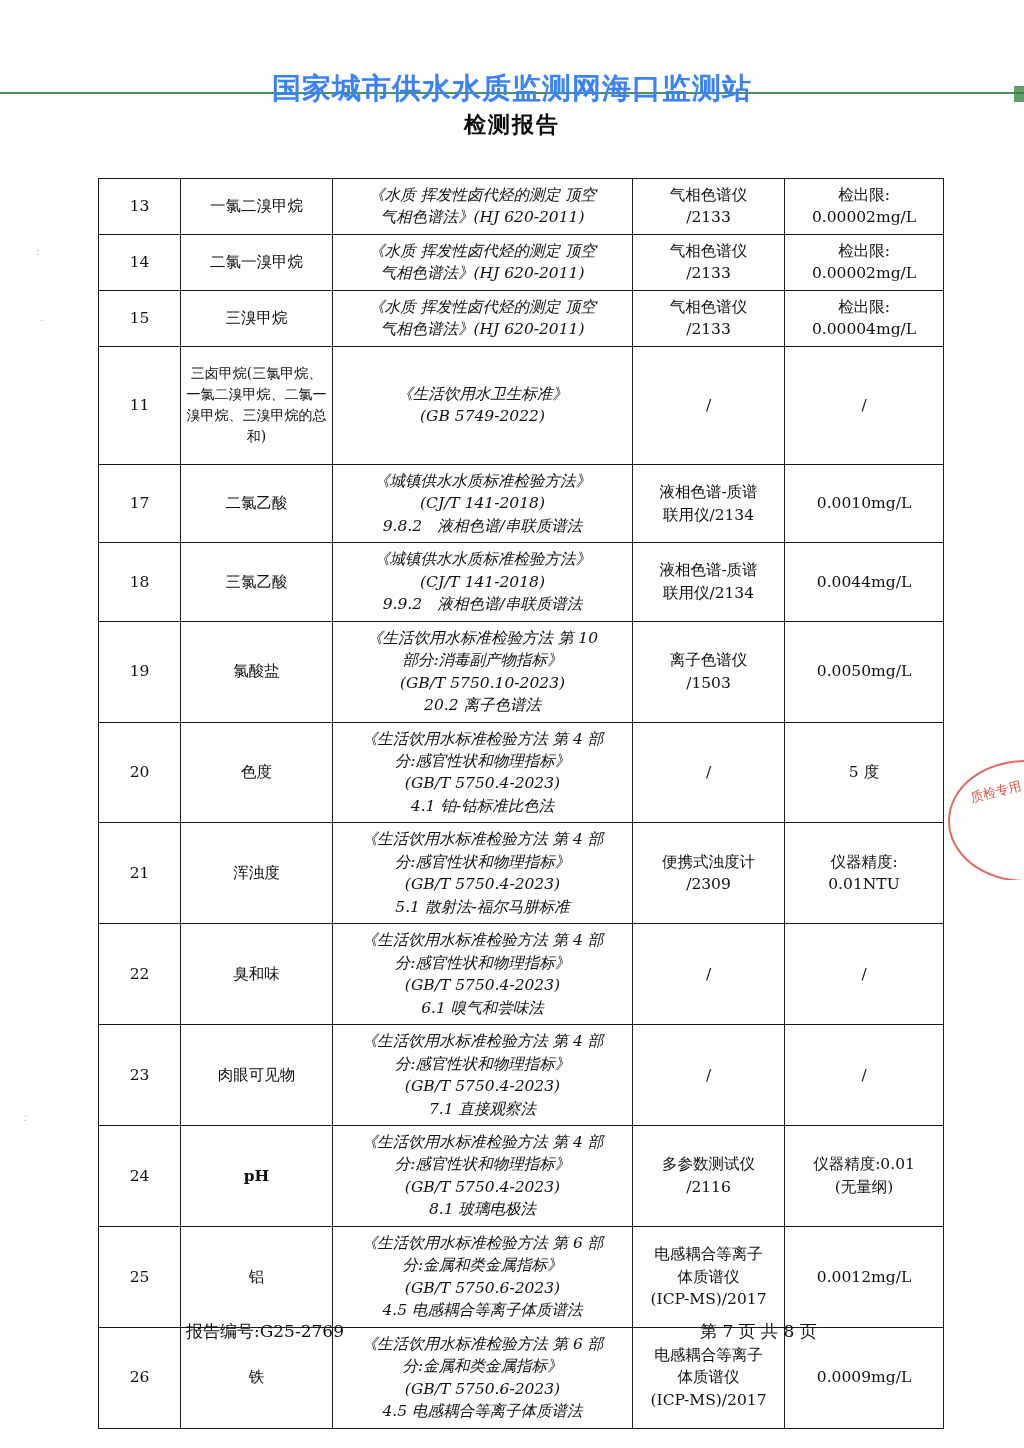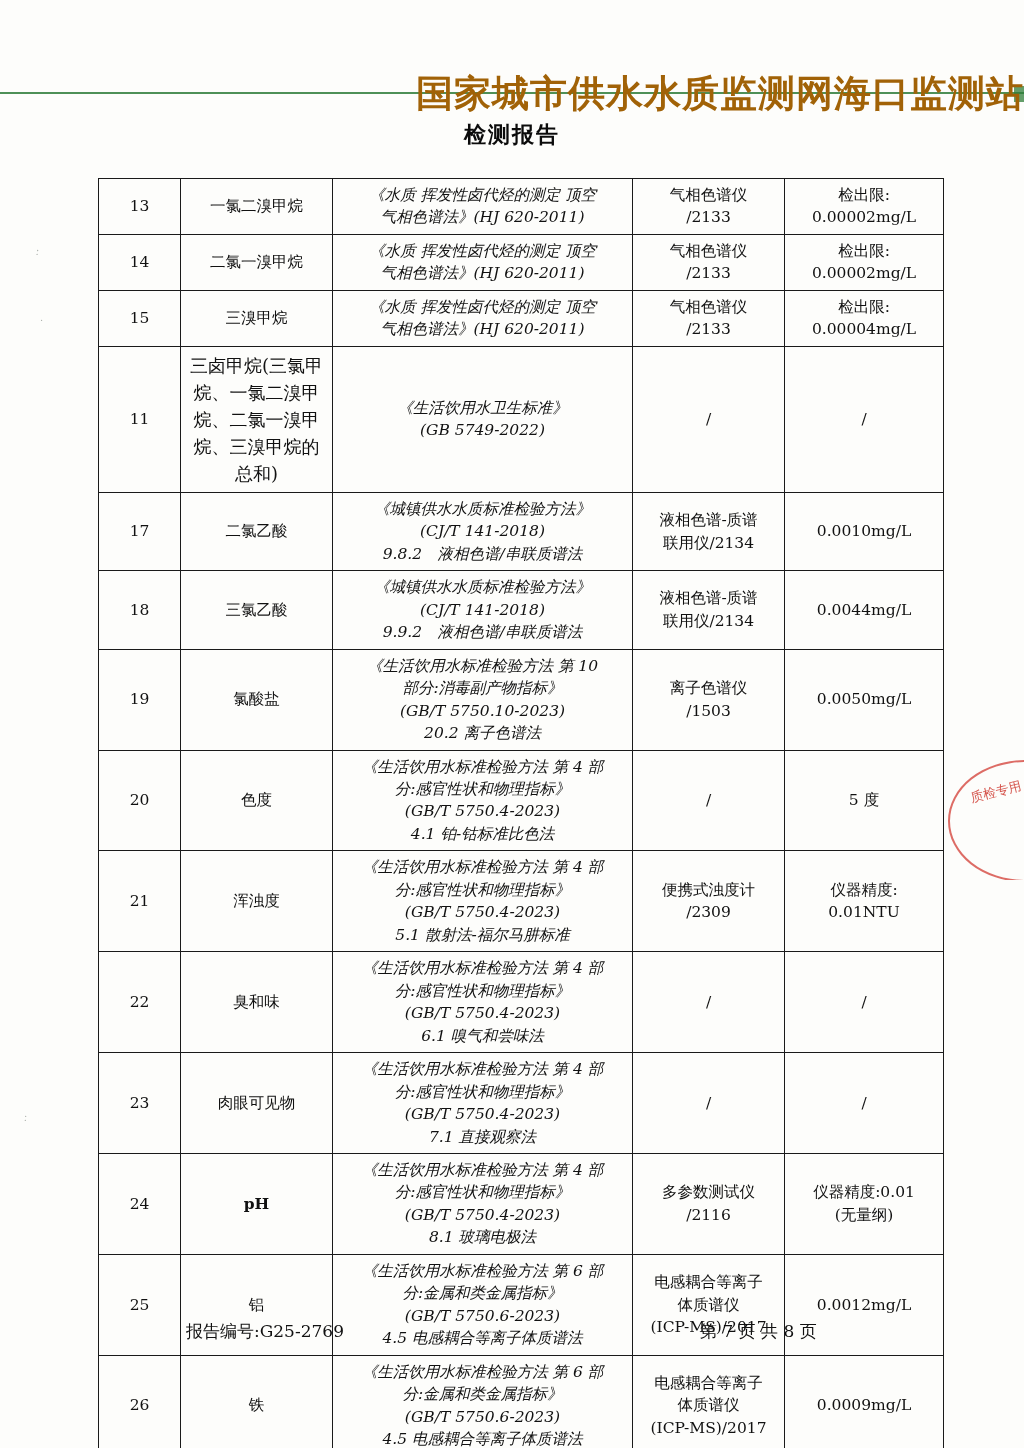--- a/index.html
+++ b/index.html
@@ -55,25 +55,24 @@
   header.doc-head {
     position: absolute;
     top: 70px;
     left: 0;
     right: 0;
     text-align: center;
   }
   .doc-title {
     font-family: "DejaVu Serif", serif;
     font-weight: bold;
-    font-size: 37px;
+    font-size: 29px;
     letter-spacing: 1px;
-    color: #a16207;
+    color: #3b82f6;
     line-height: 1.25;
-    text-align: right;
   }
   .doc-subtitle {
     font-family: "DejaVu Serif", serif;
     font-weight: bold;
     font-size: 22px;
     letter-spacing: 2px;
     color: #0b0b0b;
     margin-top: 4px;
   }
 
@@ -98,21 +97,21 @@
     font-family: "DejaVu Serif", serif;
   }
   col.c-no     { width: 82px; }
   col.c-item   { width: 152px; }
   col.c-method { width: 300px; }
   col.c-instr  { width: 152px; }
   col.c-limit  { width: 159px; }
 
   td.no   { font-size: 16px; font-family: "Liberation Serif", serif; }
   td.item { font-size: 16px; }
-  td.item.small { font-size: 18px; line-height: 1.5; }
+  td.item.small { font-size: 14px; line-height: 1.5; }
   td.method { text-align: center; font-size: 15px; }
   td.method .ln { display: block; font-style: italic; }
   td.instr { font-size: 15px; }
   td.limit { font-size: 15px; }
   td.limit .ln, td.instr .ln { display: block; }
   .slash { font-size: 17px; }
 
   .footer {
     position: absolute;
     left: 0;

